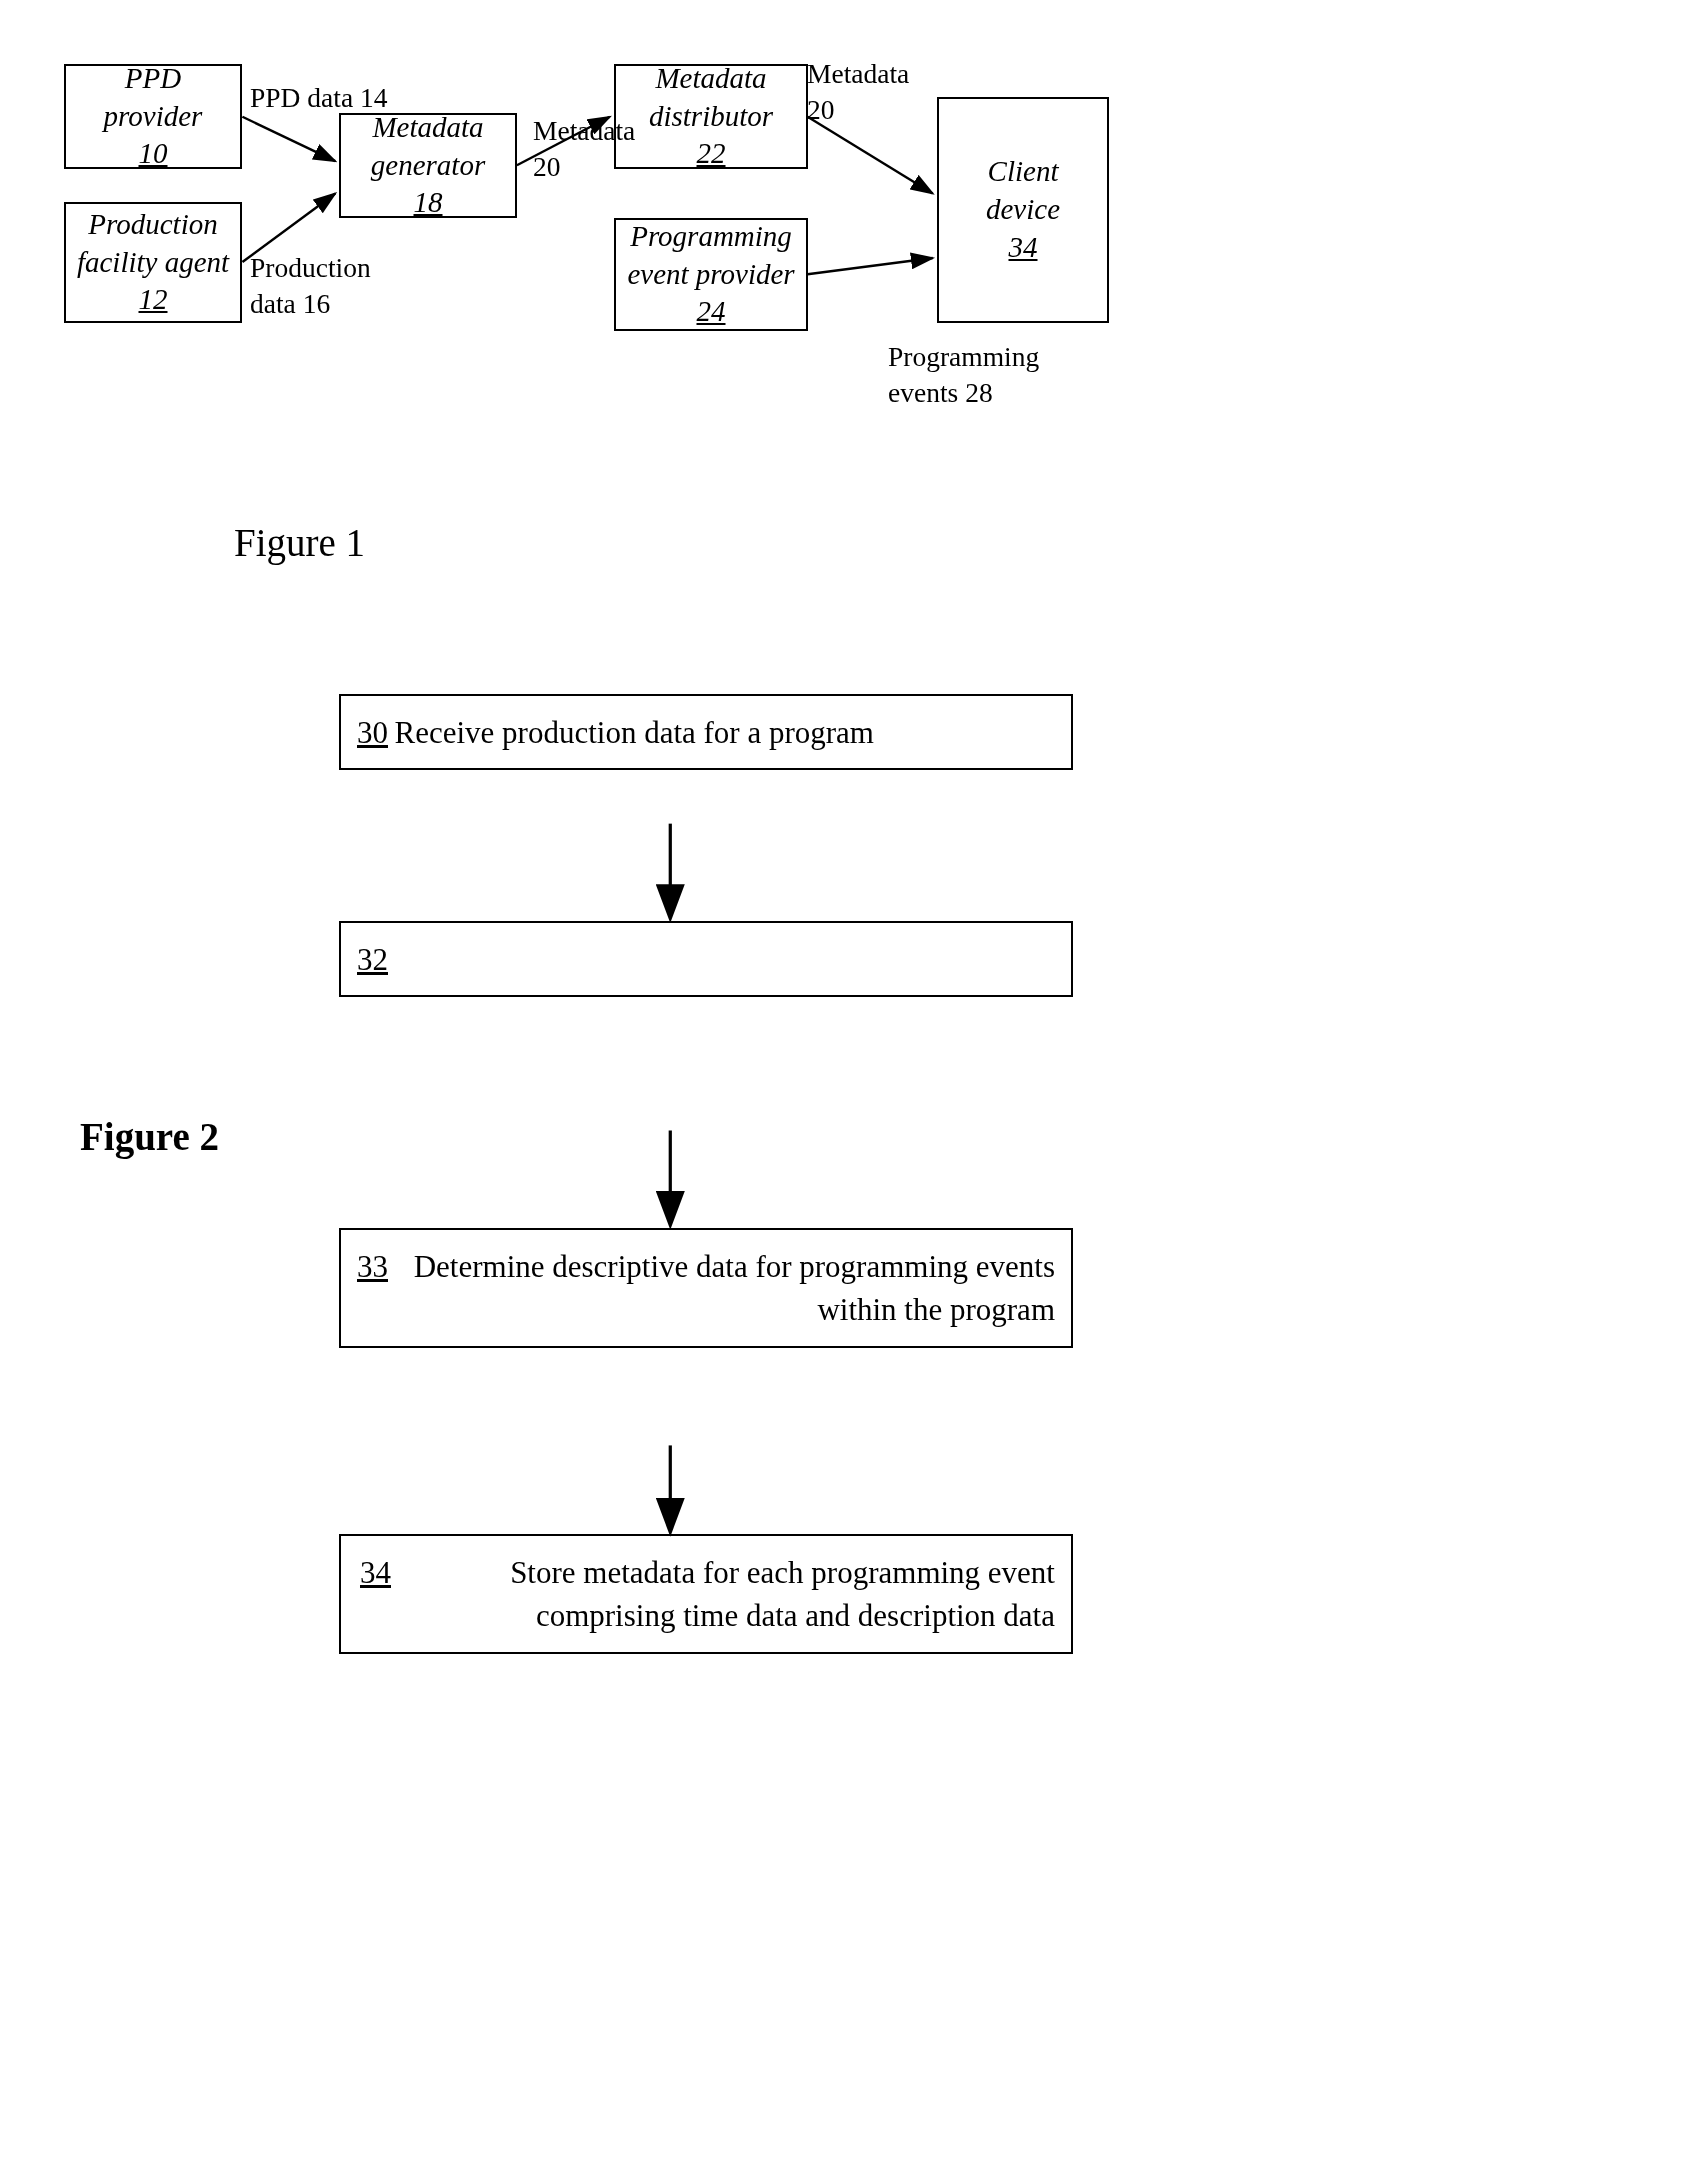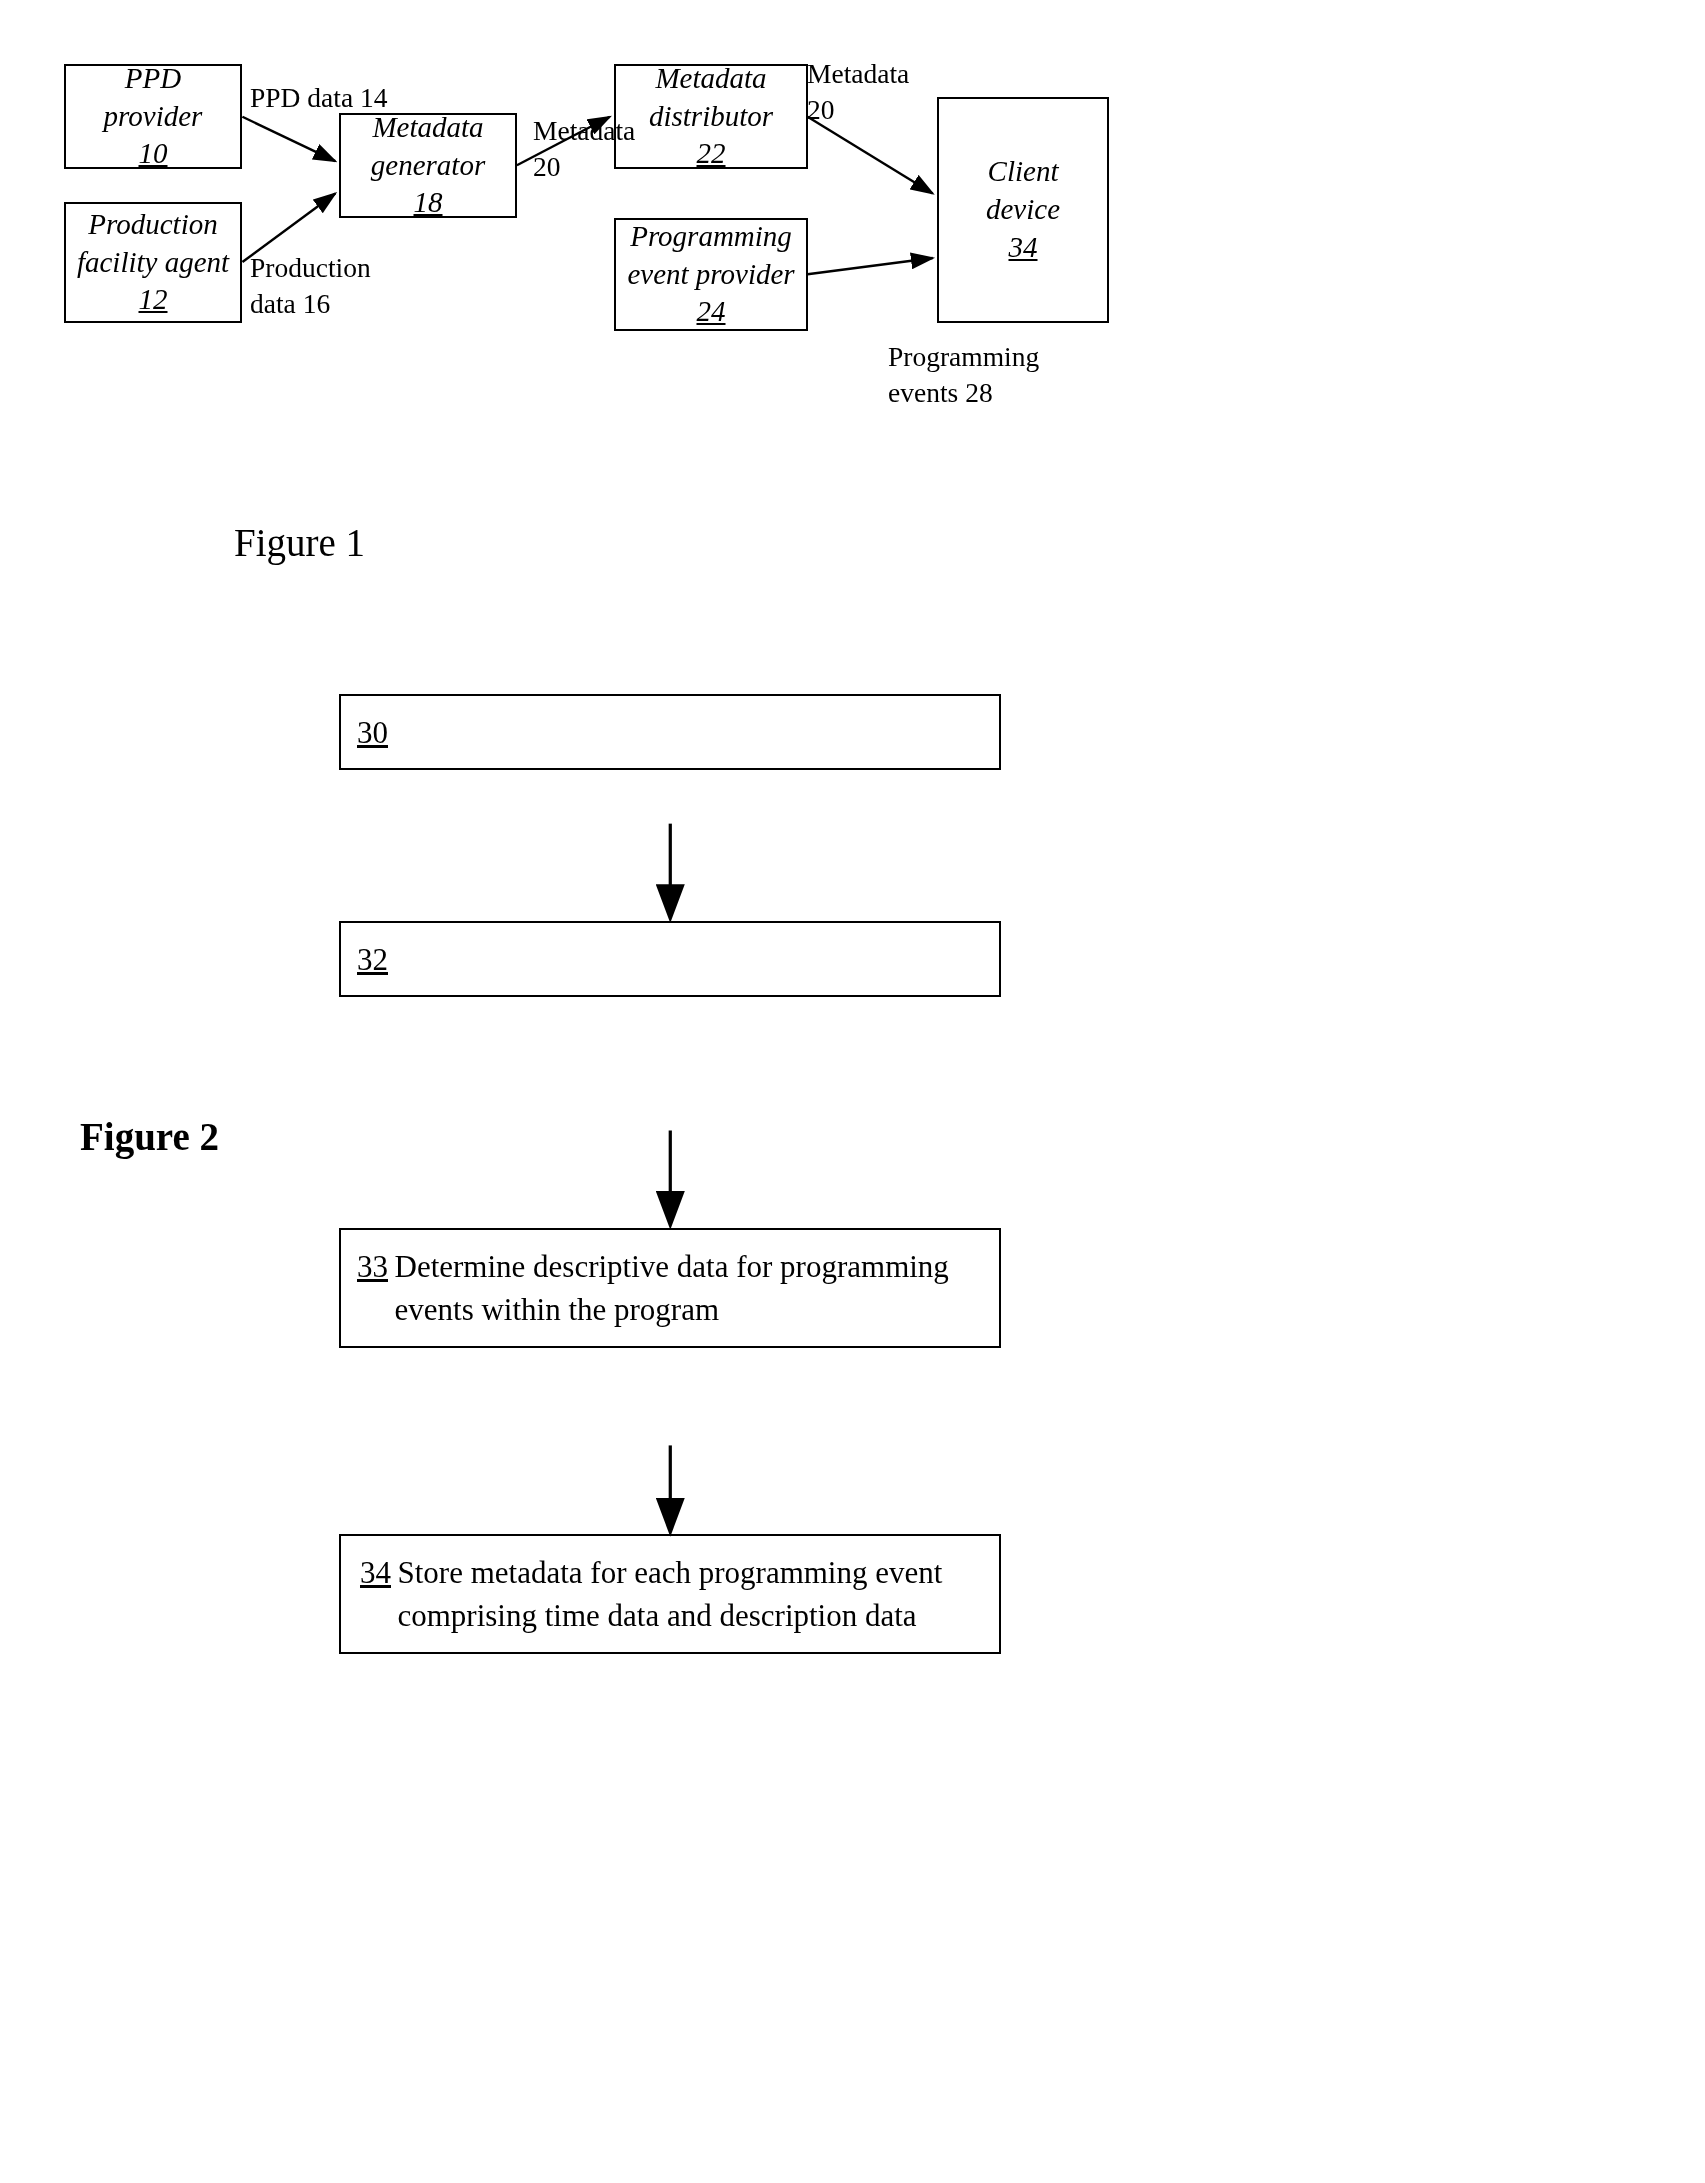--- a/index.html
+++ b/index.html
@@ -109,26 +109,26 @@
       font-weight: bold;
     }
 
     .flowbox {
       position: absolute;
       border: 2.4px solid #000;
       background: #fff;
       display: flex;
       align-items: flex-start;
       justify-content: flex-start;
-      text-align: left;
+      text-align: right;
       font-size: 31px;
       line-height: 1.4;
       padding: 14.5px 16px;
       left: 307px;
-      width: 662px;
+      width: 734px;
     }
 
     .flowbox .box-num {
       text-decoration: underline;
       margin-right: 6.5px;
       white-space: nowrap;
     }
 
     .flow-box-30 { top: 48px; }
     .flow-box-32 { top: 275px; }
@@ -218,20 +218,21 @@
   </svg>
 
   <div class="fig1-label">Figure 1</div>
 
 </div>
 
 <div class="figure2-container">
 
   <div class="flowbox flow-box-30">
     <span class="box-num underline">30</span>
+    <span>Receive production data for a program</span>
   </div>
 
   <div class="flowbox flow-box-32">
     <span class="box-num underline">32</span>
   </div>
 
   <div class="flowbox flow-box-33">
     <span class="box-num underline">33</span>
     <span>Determine descriptive data for programming events within the program</span>
   </div>

